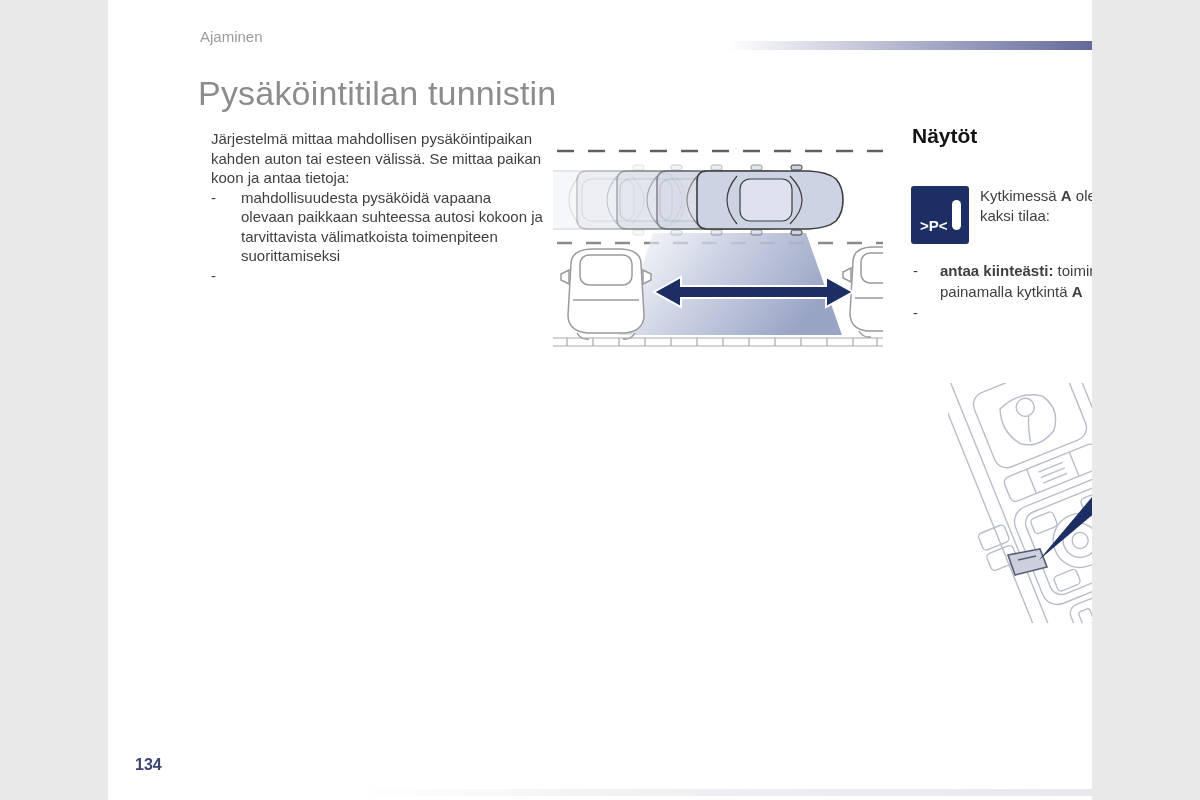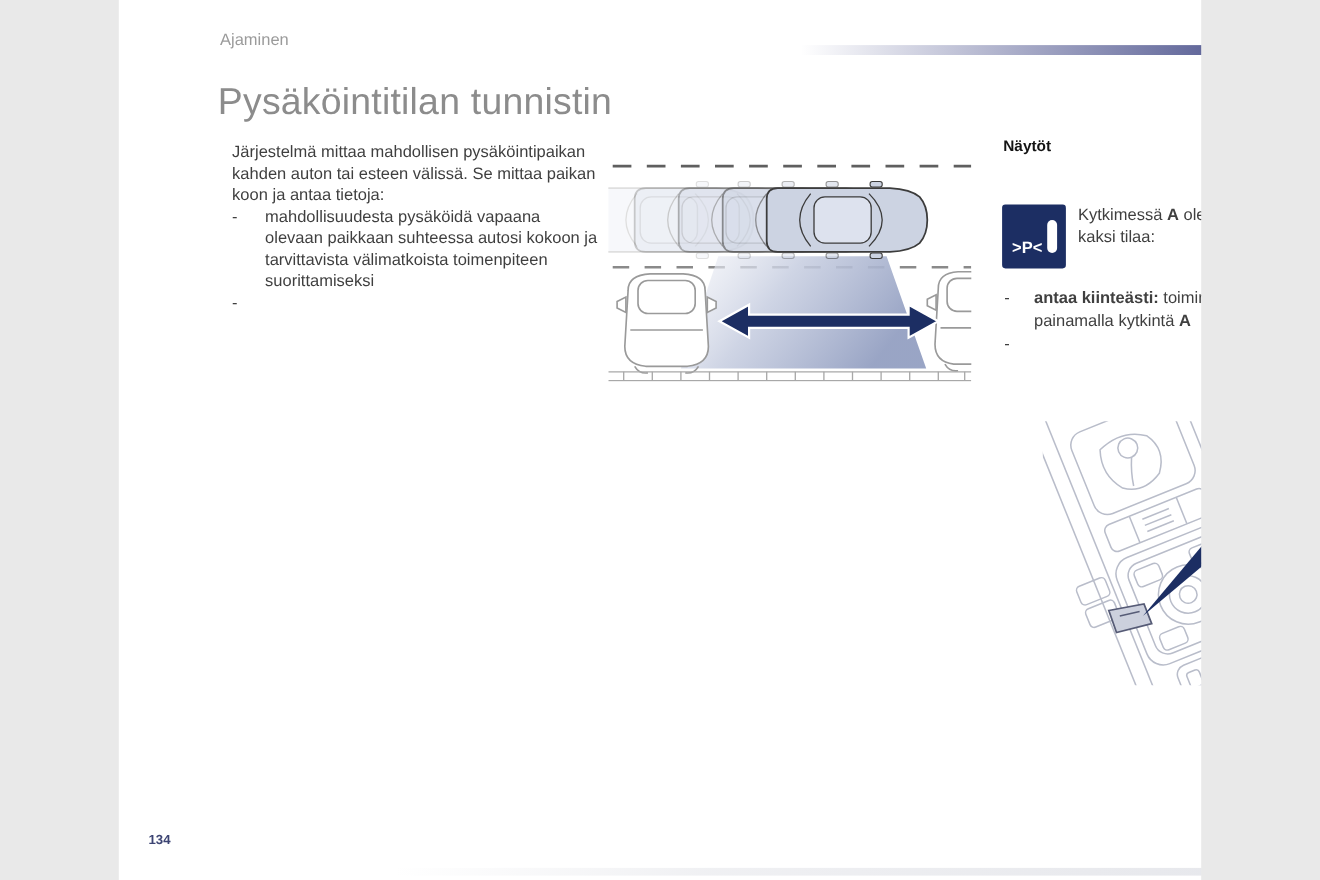--- a/index.html
+++ b/index.html
@@ -7,28 +7,28 @@
   .chapter{position:absolute;left:92px;top:28px;font-size:15px;color:#9b9b9b;}
   .topbar{position:absolute;left:620px;top:41px;width:580px;height:9px;
     background:linear-gradient(to right,rgba(58,65,129,0) 0%,rgba(58,65,129,0.45) 35%,#3a4181 80%,#343b76 100%);}
   .title{position:absolute;left:90px;top:74px;font-size:34px;color:#8c8c8c;letter-spacing:.2px;}
   .bodytext{color:#3f3f3f;font-size:15px;line-height:19.5px;}
   .intro{position:absolute;left:92px;top:129px;width:336px;margin-left:11px;}
   .li{display:flex;align-items:flex-start;}
   .marker{width:30px;flex:0 0 30px;}
   .rlist .marker{width:27px;flex:0 0 27px;}
   .caption{position:absolute;left:450px;top:372px;width:324px;font-size:14.8px;line-height:20px;color:#3f3f3f;}
-  .nheading{position:absolute;left:804px;top:124px;font-size:14px;font-weight:bold;color:#141414;}
+  .nheading{position:absolute;left:804px;top:124px;font-size:21px;font-weight:bold;color:#141414;}
   .switch-icon{position:absolute;left:803px;top:186px;width:58px;height:58px;background:#1c2e63;border-radius:3px;}
   .switch-icon .sym{position:absolute;left:9px;top:31px;color:#ffffff;font-size:15px;font-weight:bold;letter-spacing:0px;}
   .switch-icon .pill{position:absolute;right:8px;top:14px;width:9px;height:30px;background:#ffffff;border-radius:4.5px;}
   .disp-intro{position:absolute;left:872px;top:186px;width:282px;line-height:20px;}
   .rlist{position:absolute;left:805px;top:260px;width:295px;line-height:21px;}
   .fig{position:absolute;}
-  .pagenum{position:absolute;left:27px;top:756px;font-size:12px;font-weight:bold;color:#3c4473;}
+  .pagenum{position:absolute;left:27px;top:756px;font-size:16px;font-weight:bold;color:#3c4473;}
   .bottombar{position:absolute;left:250px;top:789px;width:950px;height:7px;
     background:linear-gradient(to right,rgba(185,188,200,0) 0%,rgba(185,188,200,0.22) 30%,rgba(168,172,188,0.32) 100%);}
   b{font-weight:bold;}
 </style>
 </head>
 <body>
 
 <div class="page">
 
   <div class="chapter">Ajaminen</div>

